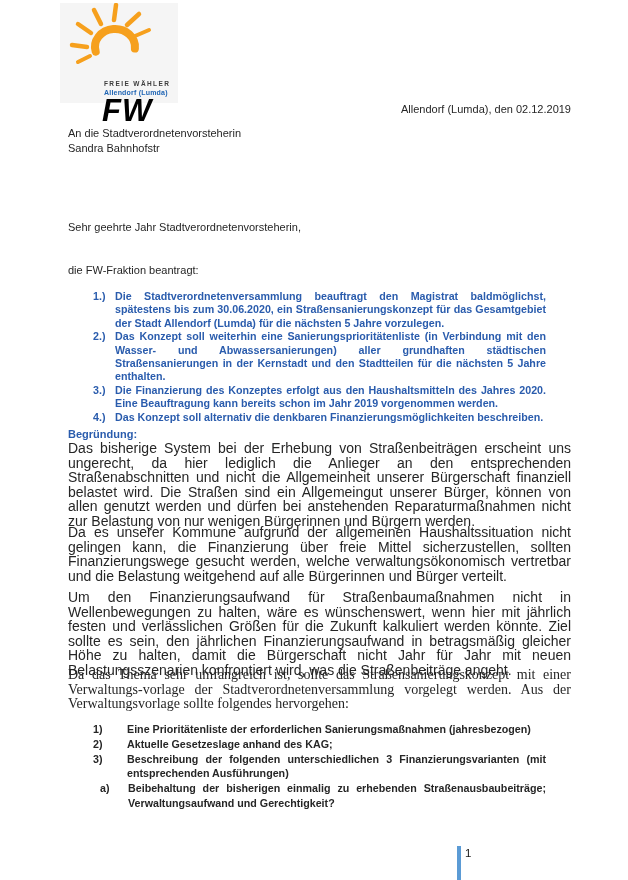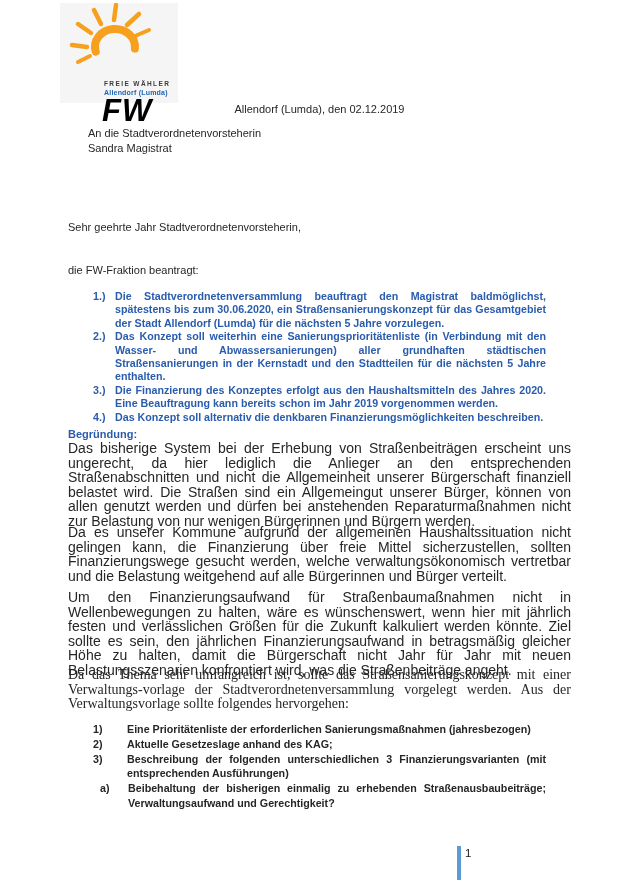--- a/index.html
+++ b/index.html
@@ -25,22 +25,22 @@
     font-size:6.5px;font-weight:bold;letter-spacing:1.4px;
     color:#3c3c3c;white-space:nowrap;
   }
   .fw-place{
     position:absolute;left:44px;top:86px;
     font-size:7px;font-weight:bold;letter-spacing:.2px;
     color:#1e64b4;white-space:nowrap;
   }
   
   .abs{position:absolute;left:68px;width:503px;}
-  .date{top:103px;text-align:center;font-size:11px;}
-  .recipient{top:126px;font-size:11px;line-height:15px;margin-left:20px;}
+  .date{top:103px;text-align:right;font-size:11px;}
+  .recipient{top:126px;font-size:11px;line-height:15px;}
   .salutation{top:221px;font-size:11px;}
   .intro{top:264px;font-size:11px;}
 
   .motion{top:290px;color:#2a5cad;font-weight:bold;font-size:10.7px;line-height:13.4px;padding-left:25px;width:478px;box-sizing:border-box;padding-right:0;}
   .motion .row{display:flex;}
   .motion .num{flex:0 0 22px;}
   .motion .txt{flex:1;text-align:justify;hyphens:none;}
 
   .just-heading{top:428px;font-size:11px;font-weight:bold;color:#2a5cad;}
   .para{text-align:justify;font-size:14px;line-height:14.5px;hyphens:none;}
@@ -79,21 +79,21 @@
     </svg>
     <div class="fw-monogram">FW</div>
     <div class="fw-org">FREIE WÄHLER</div>
     <div class="fw-place">Allendorf (Lumda)</div>
   </div>
 
   <div class="abs date">Allendorf (Lumda), den 02.12.2019</div>
 
   <div class="abs recipient">
     <div>An die Stadtverordnetenvorsteherin</div>
-    <div>Sandra Magistrat</div>
+    <div>Sandra Bahnhofstr</div>
   </div>
 
   <div class="abs salutation">Sehr geehrte Jahr Stadtverordnetenvorsteherin,</div>
   <div class="abs intro">die FW-Fraktion beantragt:</div>
 
   <div class="abs motion">
     <div class="row">
       <span class="num">1.)</span>
       <span class="txt">Die Stadtverordnetenversammlung beauftragt den Magistrat baldmöglichst, spätestens bis zum 30.06.2020, ein Straßensanierungskonzept für das Gesamtgebiet der Stadt Allendorf (Lumda) für die nächsten 5 Jahre vorzulegen.</span>
     </div>

